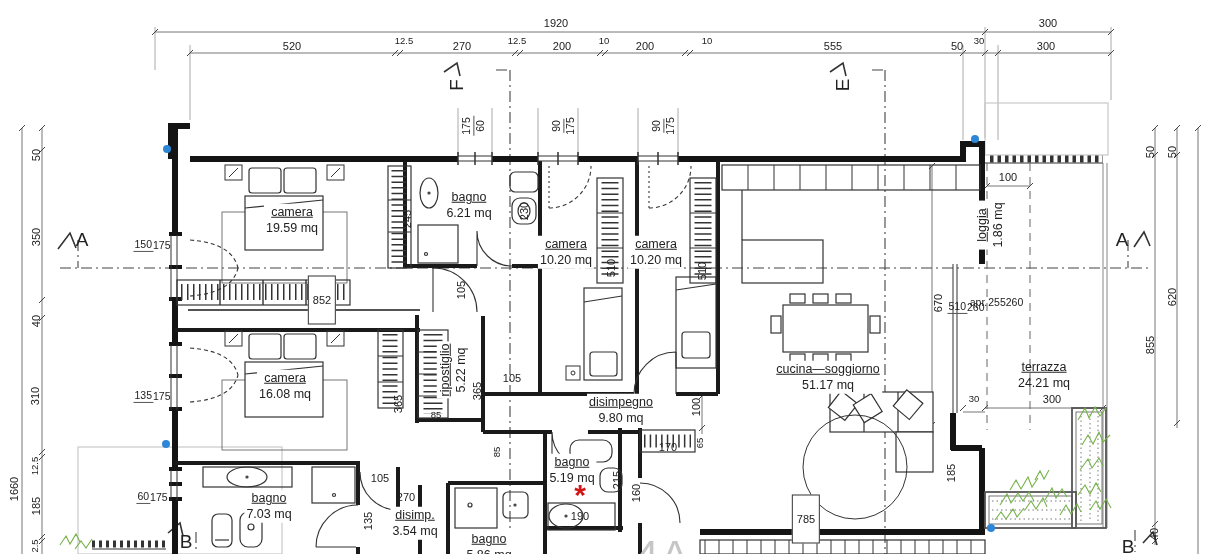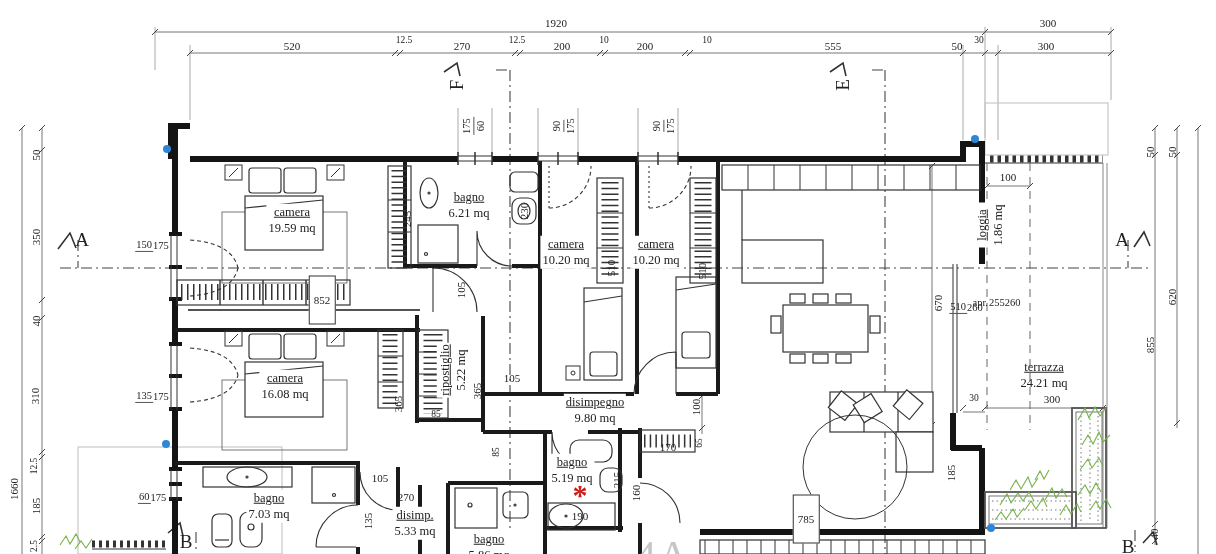--- a/index.html
+++ b/index.html
@@ -1,17 +1,17 @@
 <!DOCTYPE html>
 <html><head>
 <meta charset="utf-8">
 <style>
   html,body{margin:0;padding:0;background:#e8e8e8;}
   #plan{position:relative;width:1216px;height:554px;background:#fff;overflow:hidden;
-        font-family:Liberation Serif, serif;color:#222;}
+        font-family:Liberation Sans, sans-serif;color:#222;}
   #plan svg{position:absolute;left:0;top:0;}
   .lbl{position:absolute;font-size:11px;line-height:1;white-space:nowrap;
        transform:translate(-50%,-50%);color:#222;}
   .lbl.sm{font-size:9.5px;}
   .lbl.v{transform:translate(-50%,-50%) rotate(-90deg);}
   .lbl.bx{background:#fff;border:1px solid #333;padding:18px 4px;}
   .lbl.big{font-size:19px;}
   .lbl.unit{font-size:42px;color:#c6c6c6;letter-spacing:2px;}
   .lbl.ast{font-size:30px;font-weight:bold;color:#d21717;}
   .room{position:absolute;transform:translate(-50%,-50%);display:flex;flex-direction:column;
@@ -336,51 +336,55 @@
       <span>6.21 mq</span>
     </div>
 <div class="room" style="left:566px;top:252px">
   <span class="rname">camera</span>
       <span>10.20 mq</span>
     </div>
 <div class="room" style="left:656px;top:252px">
   <span class="rname">camera</span>
       <span>10.20 mq</span>
     </div>
+<div class="room" style="left:828px;top:377px">
+  <span class="rname">cucina—soggiorno</span>
+      <span>51.17 mq</span>
+    </div>
 <div class="room v" style="left:990px;top:225px">
   <span class="rname">loggia</span>
       <span>1.86 mq</span>
     </div>
 <div class="room" style="left:1044px;top:375px;background:transparent">
   <span class="rname">terrazza</span>
       <span>24.21 mq</span>
     </div>
 <div class="room" style="left:285px;top:386px">
   <span class="rname">camera</span>
       <span>16.08 mq</span>
     </div>
 <div class="room v" style="left:453px;top:370px">
   <span class="rname">ripostiglio</span>
       <span>5.22 mq</span>
     </div>
-<div class="room" style="left:595px;top:410px">
+<div class="room" style="left:621px;top:410px">
   <span class="rname">disimpegno</span>
       <span>9.80 mq</span>
     </div>
 <div class="room" style="left:572px;top:470px">
   <span class="rname">bagno</span>
       <span>5.19 mq</span>
     </div>
 <div class="room" style="left:269px;top:506px">
   <span class="rname">bagno</span>
       <span>7.03 mq</span>
     </div>
 <div class="room" style="left:415px;top:523px">
   <span class="rname">disimp.</span>
-      <span>5.33 mq</span>
+      <span>3.54 mq</span>
     </div>
 <div class="room" style="left:489px;top:547px">
   <span class="rname">bagno</span>
       <span>5.86 mq</span>
     </div>
 
 <span class="lbl v" style="left:407px;top:219px">245</span>
 <span class="lbl v" style="left:524px;top:211px">230</span>
 <span class="lbl bx" style="left:322px;top:300px">852</span>
 <span class="lbl v" style="left:461px;top:290px">105</span>

